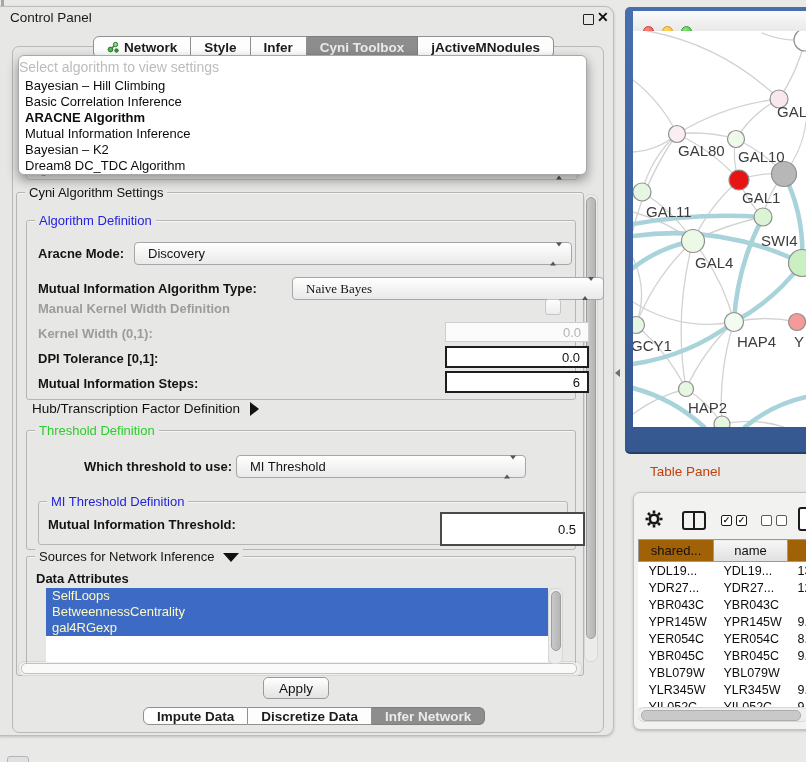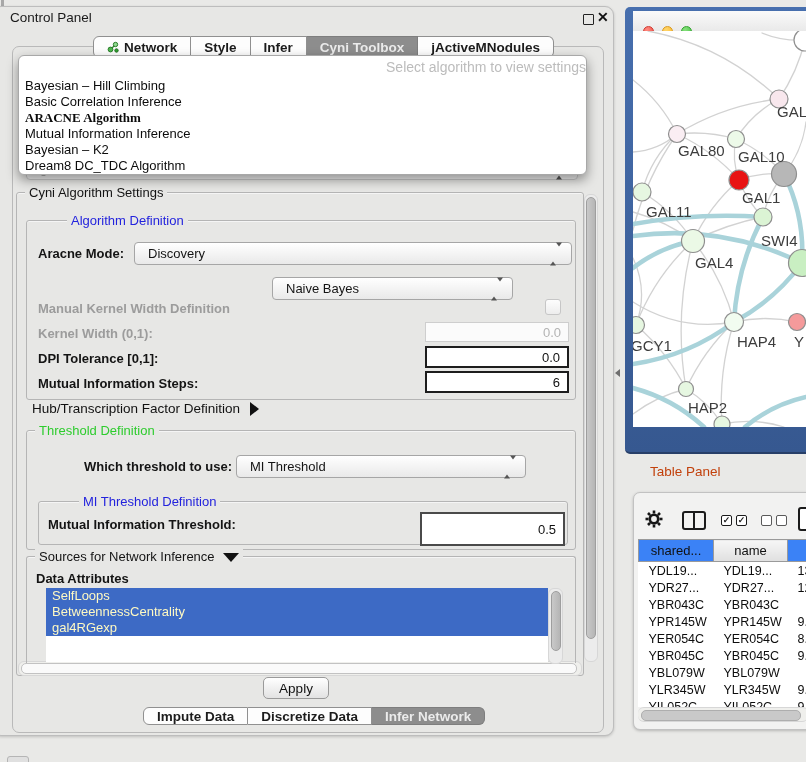--- a/index.html
+++ b/index.html
@@ -20,39 +20,39 @@
        background:#fdfdfd;border:1px solid #909090;border-left:none;font-size:13.5px;font-weight:700;color:#1c1c1c;white-space:nowrap;}
   .tab:first-child{border-left:1px solid #909090;border-radius:6px 0 0 6px;}
   .tab:last-child{border-radius:0 6px 6px 0;}
   .tab.sel{background:#8d8d8d;color:#ebebeb;border-color:#7e7e7e;}
   
   .content-panel{left:12px;top:46px;width:590px;height:685px;background:#e7e7e5;
                  border:1px solid #b9b9b9;border-radius:7px;}
   
   .popup{left:18px;top:55px;width:567px;height:118px;background:#fff;border:1px solid #a8a8a8;
          border-radius:6px;box-shadow:0 5px 12px rgba(0,0,0,.4);z-index:50;overflow:hidden;}
-  .popup-placeholder{height:22px;line-height:22px;text-align:right;color:#bcbcbc;font-size:14px;}
+  .popup-placeholder{height:22px;line-height:22px;text-align:left;color:#bcbcbc;font-size:14px;}
   .algo-item{height:16px;line-height:16px;padding-left:6px;font-size:13px;color:#0c0c0c;}
-  .algo-item.bold{font-weight:700;font-family:Liberation Serif, serif;}
+  .algo-item.bold{font-weight:700;}
   
   .combo{background:linear-gradient(#ffffff,#e9e9e9);border:1px solid #a6a6a6;border-radius:4px;
          display:flex;align-items:center;font-size:13px;color:#141414;padding-left:13px;box-sizing:border-box;}
   .combo .stepper{position:absolute;right:9px;top:50%;transform:translateY(-50%);}
   .stepper .up{width:0;height:0;border-left:3.5px solid transparent;border-right:3.5px solid transparent;border-bottom:4px solid #555;margin-bottom:2px;}
   .stepper .dn{width:0;height:0;border-left:3.5px solid transparent;border-right:3.5px solid transparent;border-top:4px solid #555;}
   .combo.disabled{background:#f2f2f2;color:#9d9d9d;border-color:#c9c9c9;z-index:4;}
   
   .group{border:1px solid #b5b5b5;border-radius:3px;box-shadow:inset 0 1px 0 rgba(255,255,255,.6);}
   .gtitle{position:absolute;top:-8px;left:8px;background:#e7e7e5;padding:0 4px;font-size:13px;color:#141414;white-space:nowrap;}
-  .t-blue{color:#2323dd;margin-left:32px;}
+  .t-blue{color:#2323dd;}
   .t-green{color:#2ecc2e;}
   .lbl{font-size:13px;font-weight:700;color:#141414;white-space:nowrap;}
   .lbl.gray{color:#9c9c9c;}
   .field{background:#fff;display:flex;align-items:center;justify-content:flex-end;
-         padding-right:7px;font-size:13px;box-sizing:border-box;}
+         padding-right:7px;font-size:13px;box-sizing:border-box;margin-left:20px;}
   .field.dark{border:2px solid #1d1d1d;color:#111;}
   .field.mid{border:2px solid #4a4a4a;color:#111;}
   .field.dis{border:1px solid #cecece;color:#b3b3b3;background:#fbfbfb;}
   .checkbox{width:14px;height:14px;border:1px solid #c6c6c6;border-radius:3px;background:linear-gradient(#fdfdfd,#ededed);}
   .tri-right{display:inline-block;width:0;height:0;border-top:7px solid transparent;border-bottom:7px solid transparent;border-left:9px solid #111;margin-left:10px;vertical-align:middle;}
   .tri-down{display:inline-block;width:0;height:0;border-left:8px solid transparent;border-right:8px solid transparent;border-top:9px solid #111;margin-left:8px;vertical-align:middle;}
   
   .vtrack{background:#ececec;border:1px solid #d7d7d7;border-radius:6px;}
   .vthumb{background:linear-gradient(90deg,#c9c9c9,#b5b5b5);border:1px solid #9e9e9e;border-radius:5px;}
   .htrack{background:#efefec;border:1px solid #d7d7d7;border-radius:6px;}
@@ -73,21 +73,21 @@
   .tp-strip{left:622px;top:456px;width:184px;height:30px;font-size:13.5px;color:#c2410c;display:flex;align-items:center;padding-left:28px;box-sizing:border-box;}
   .table-window{left:633px;top:492px;width:180px;height:236px;background:#f2f2f1;border:1px solid #c2c2c2;
                 border-radius:7px;box-shadow:0 1px 3px rgba(0,0,0,.22);}
   .panes-icon{width:20px;height:15px;border:2px solid #1b1b1b;border-radius:3px;}
   .panes-icon div{width:2px;height:100%;background:#1b1b1b;margin:0 auto;}
   .cb{width:9px;height:9px;border:1.6px solid #1b1b1b;border-radius:2px;font-size:9px;line-height:9px;text-align:center;color:#1b1b1b;background:#fff;font-weight:700;}
   .cb.empty{border-color:#5a5a5a;}
   .doc-icon{width:14px;height:20px;border:2px solid #1b1b1b;border-radius:3px;background:#fff;}
   table.ntab{border-collapse:collapse;table-layout:fixed;width:212px;font-size:12.5px;}
   table.ntab th{height:19px;border:1px solid #9a9a9a;font-weight:400;font-size:13px;text-align:center;overflow:hidden;white-space:nowrap;}
-  table.ntab th.blue{background:#3b82f6;}
+  table.ntab th.blue{background:#a16207;}
   table.ntab th.plain{background:linear-gradient(#f6f6f6,#e0e0e0);}
   table.ntab td{height:17px;padding:0 0 0 10px;white-space:nowrap;overflow:hidden;color:#0d0d0d;}
   .tbl-clip{left:4px;top:46px;width:172px;height:168px;overflow:hidden;background:#fff;}
   .grip{width:0;height:0;border-top:4px solid transparent;border-bottom:4px solid transparent;border-right:5px solid #6f6f6f;}
   .net-label{font-size:15px;fill:#3d3d3d;font-family:"Liberation Sans",sans-serif;}
 </style>
 </head>
 <body>
 
 <div class="stage">
@@ -154,21 +154,22 @@
   </div>
 
   <div class="abs group" style="left:26px;top:220px;width:548px;height:178px;">
     <span class="gtitle t-blue">Algorithm Definition</span>
   </div>
   <div class="abs lbl" style="left:38px;top:246px;">Aracne Mode:</div>
   <div class="abs combo" style="left:134px;top:242px;width:438px;height:23px;">
     <span>Discovery</span>
     <span class="stepper"><span class="up"></span><span class="dn"></span></span>
   </div>
-  <div class="abs combo" style="left:272px;top:277px;width:241px;height:23px;">
+  <div class="abs lbl" style="left:38px;top:281px;">Mutual Information Algorithm Type:</div>
+  <div class="abs combo" style="left:292px;top:277px;width:312px;height:23px;font-family:Liberation Serif, serif;">
     <span>Naive Bayes</span>
     <span class="stepper"><span class="up"></span><span class="dn"></span></span>
   </div>
   <div class="abs lbl gray" style="left:38px;top:301px;">Manual Kernel Width Definition</div>
   <div class="abs checkbox" style="left:545px;top:299px;"></div>
   <div class="abs lbl gray" style="left:38px;top:326px;">Kernel Width (0,1):</div>
   <div class="abs field dis" style="left:425px;top:322px;width:144px;height:20px;">0.0</div>
   <div class="abs lbl" style="left:38px;top:351px;">DPI Tolerance [0,1]:</div>
   <div class="abs field dark" style="left:425px;top:346px;width:144px;height:22px;">0.0</div>
   <div class="abs lbl" style="left:38px;top:376px;">Mutual Information Steps:</div>

